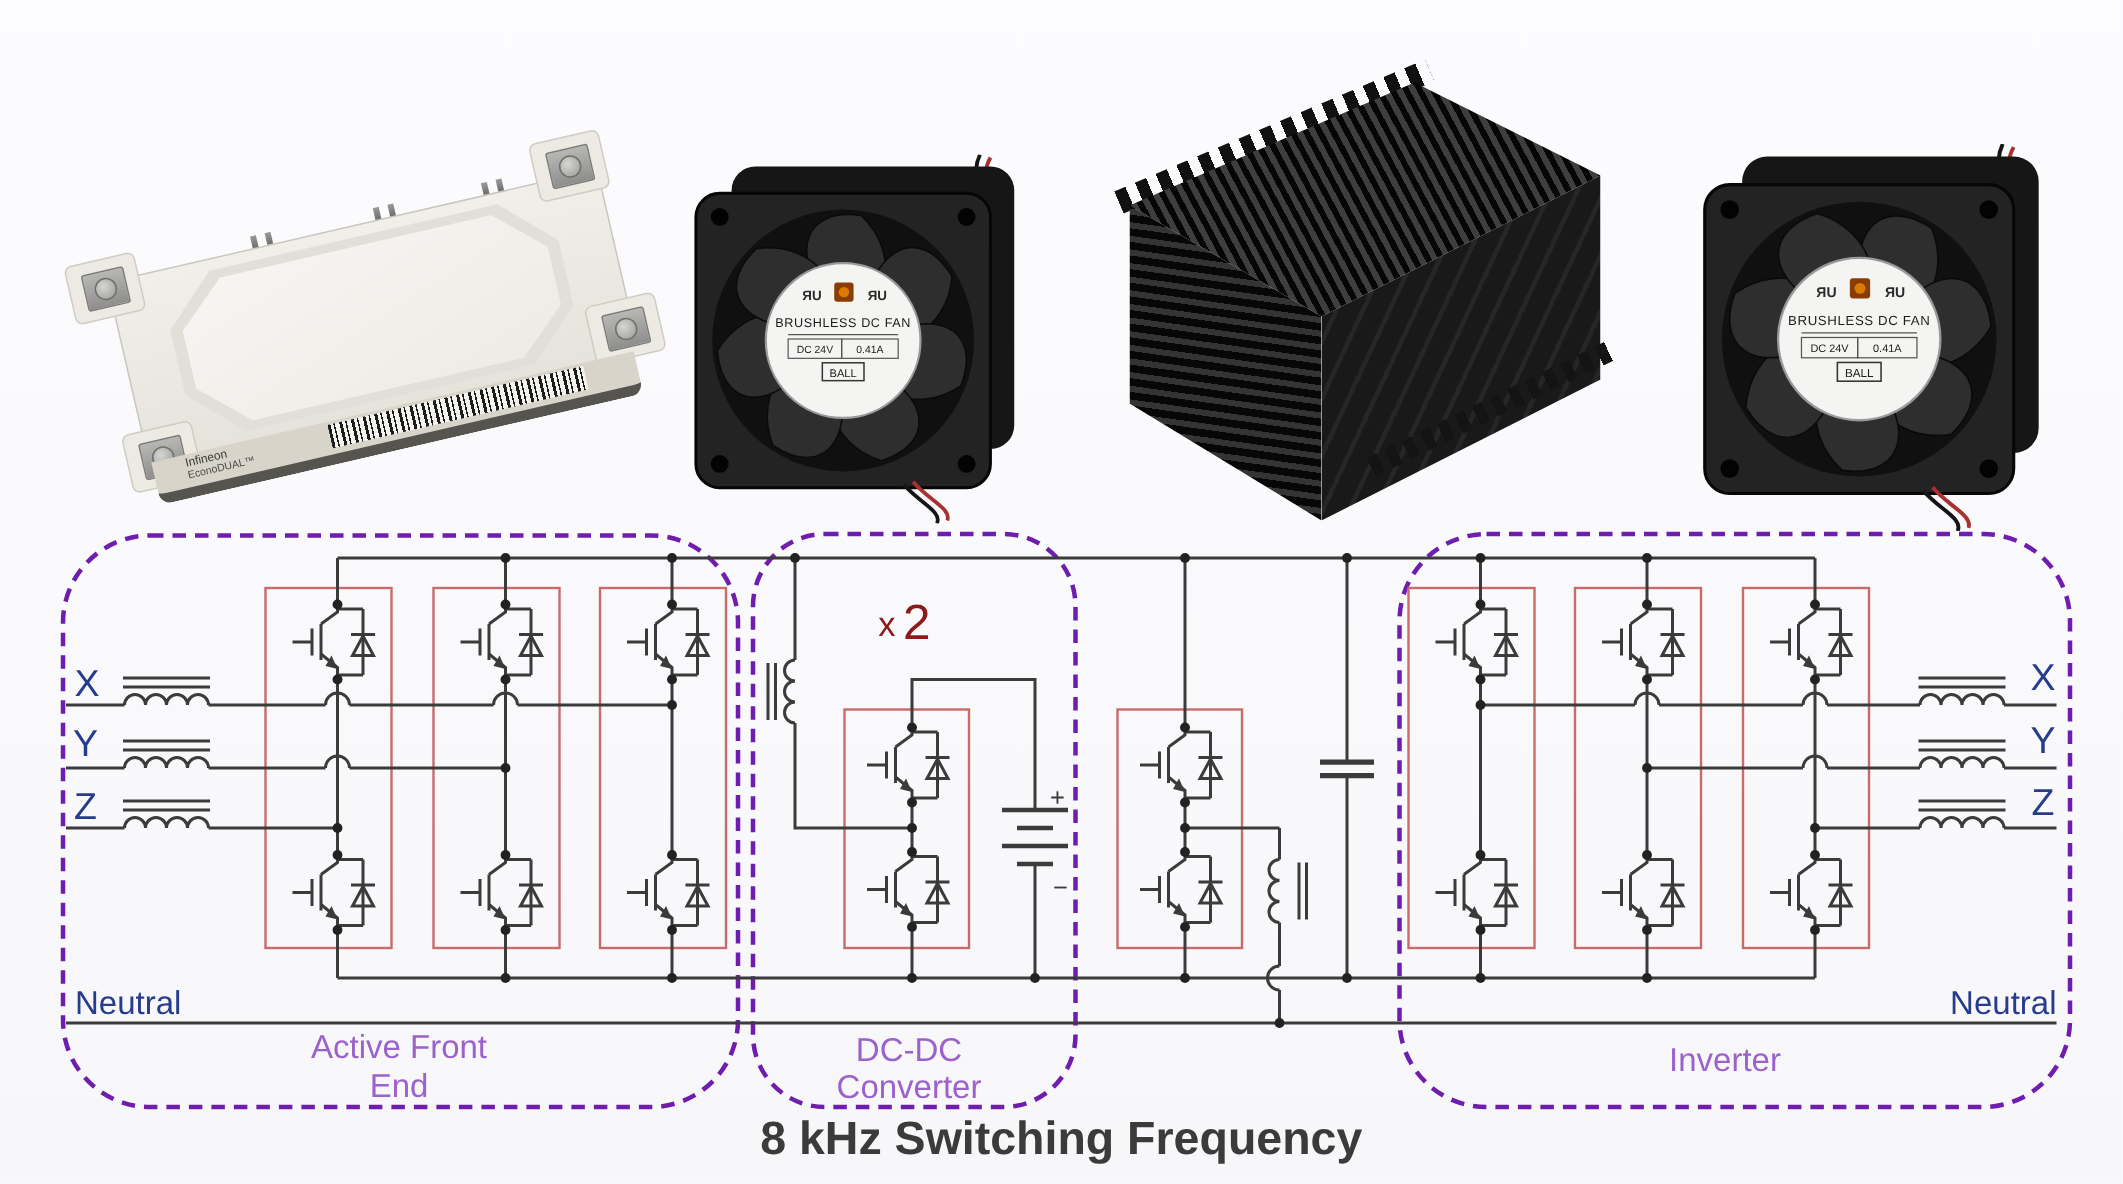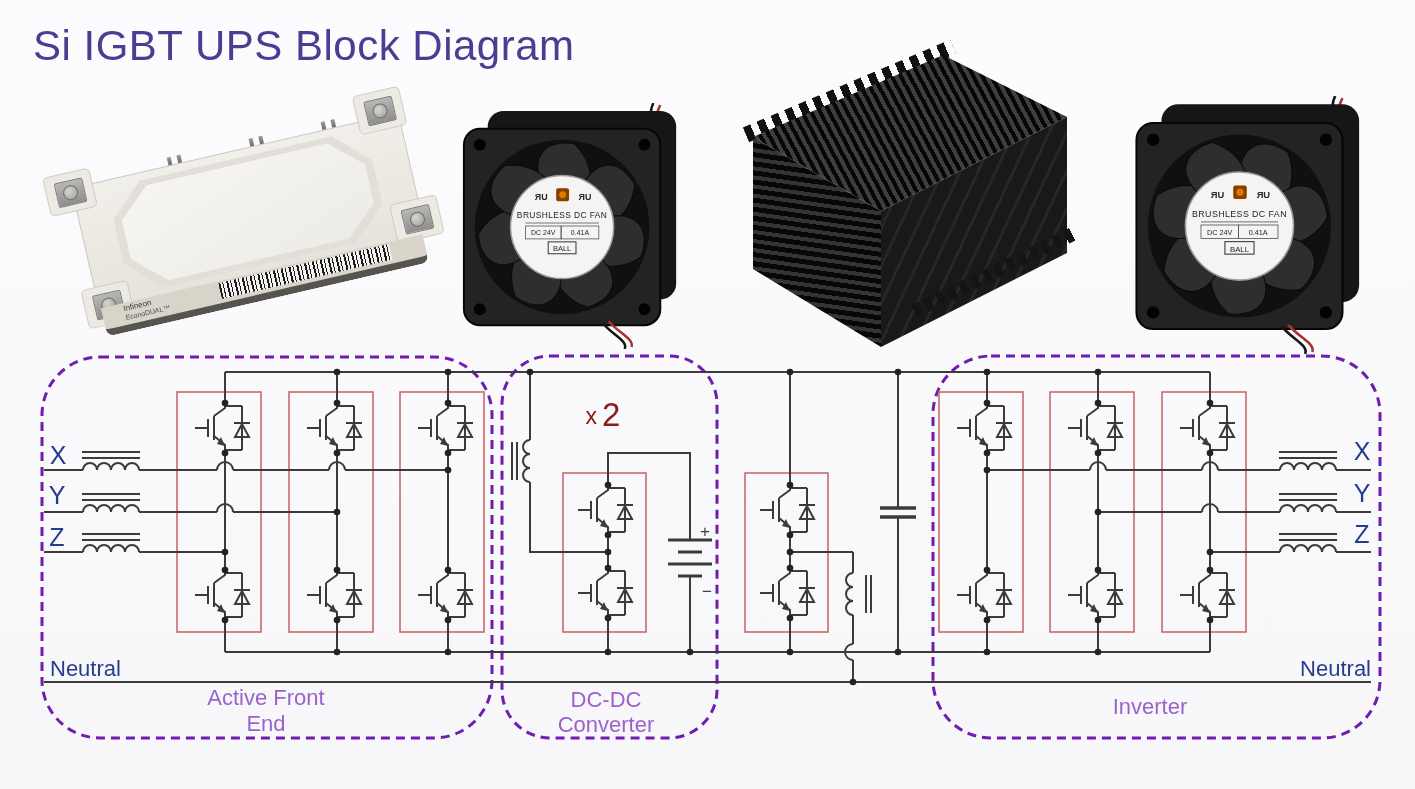--- a/index.html
+++ b/index.html
@@ -35,21 +35,20 @@
 
   .fan{position:absolute;}
   .fanL{left:456px;top:103px;}
   .fanR{left:1128px;top:96px;}
 </style>
 </head>
 <body>
 
 <div class="page">
 
-  <div class="title">Si IGBT UPS Block Diagram</div>
 
   <div class="module">
     <div class="rot">
       <div class="m-body"></div>
       <div class="m-term" style="left:2px;top:24px;">
           <div class="metal">
             <div class="screw"></div>
           </div>
         </div>
       <div class="m-term" style="left:14px;top:142px;">
@@ -350,13 +349,14 @@
 
     <g font-size="22" fill="#9b62cc" text-anchor="middle">
       <text x="266" y="705">Active Front</text>
       <text x="266" y="731">End</text>
       <text x="606" y="707">DC-DC</text>
       <text x="606" y="732">Converter</text>
       <text x="1150" y="714">Inverter</text>
     </g>
   </svg>
 
+  <div class="caption">8 kHz Switching Frequency</div>
 </div>
 
 </body></html>

